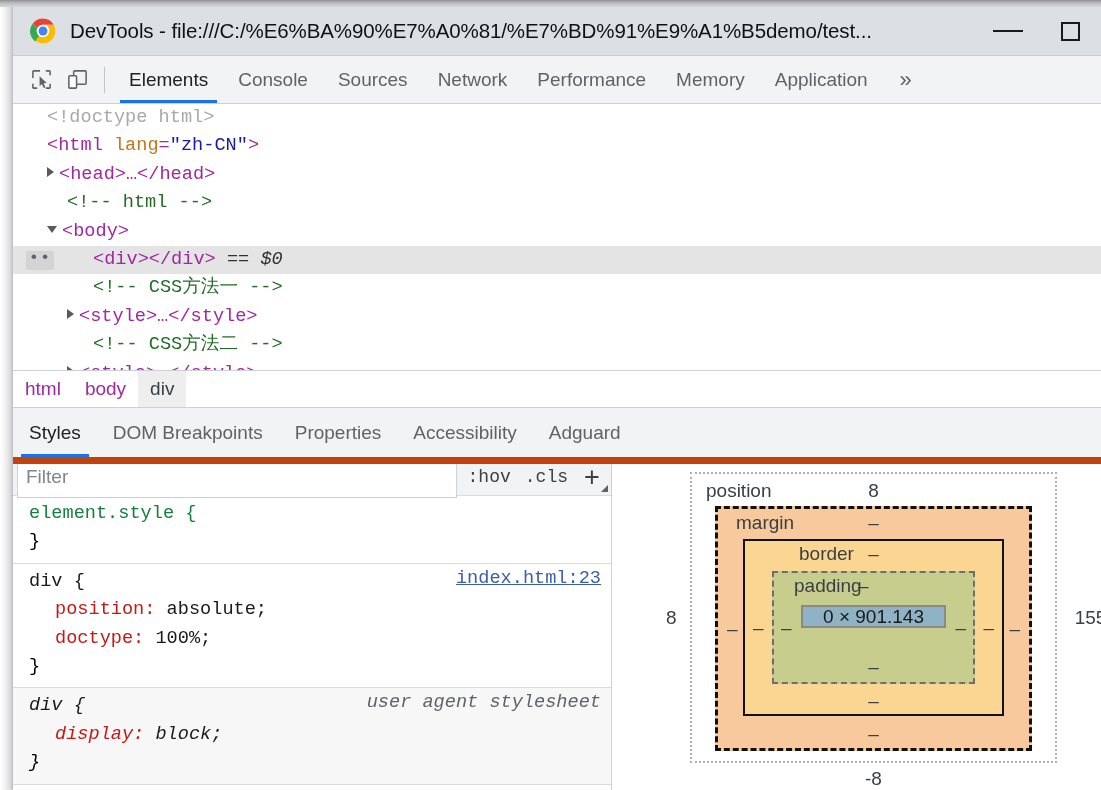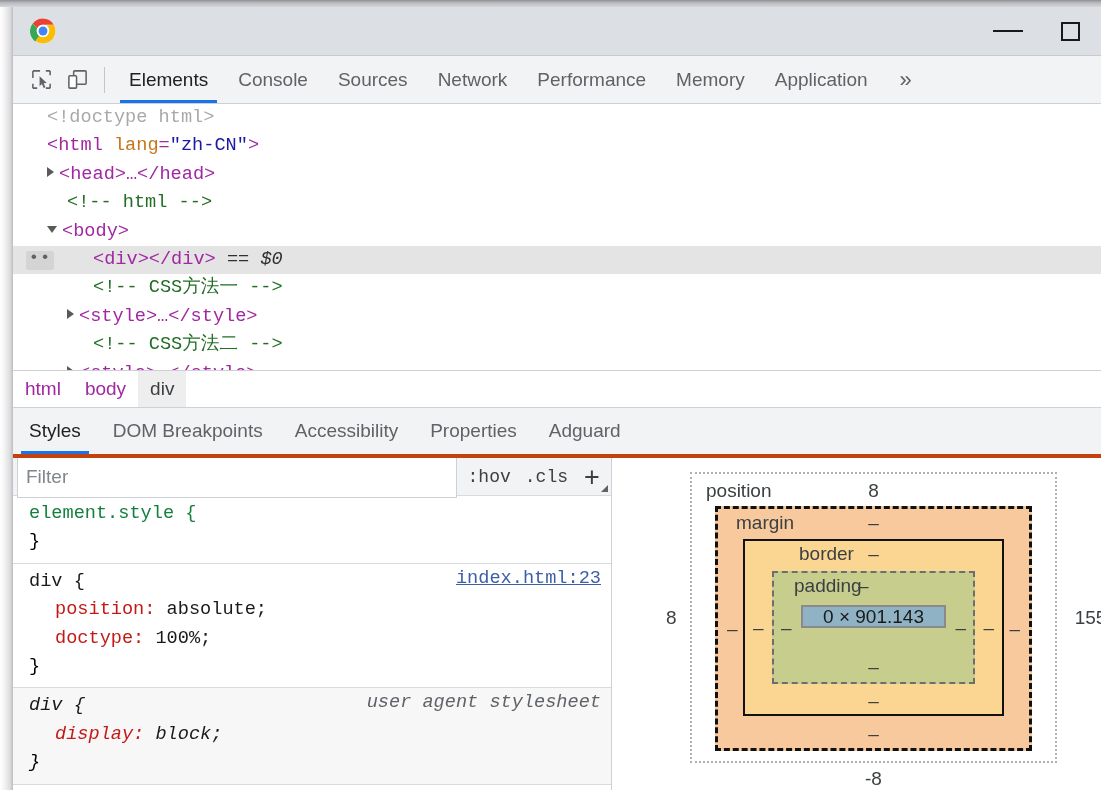--- a/index.html
+++ b/index.html
@@ -124,22 +124,22 @@
   }
   .crumb {
     display: flex; align-items: center; padding: 0 12px;
     font-size: 19px; color: #a128a1; cursor: pointer;
     font-family: "Liberation Sans", sans-serif;
   }
   .crumb.selected { background: #eeeeee; color: #3c4043; }
 
   
   .panetabs {
-    position: absolute; left: 13px; top: 408px; width: 1088px; height: 50px;
-    background: #f1f3f4; border-bottom: 4px solid #c2410c;
+    position: absolute; left: 13px; top: 408px; width: 1088px; height: 56px;
+    background: #f1f3f4; border-bottom: 7px solid #c2410c;
     display: flex; align-items: stretch;
     z-index: 12;
   }
   .ptab {
     display: flex; align-items: center; padding: 0 16px;
     font-size: 19px; color: #5f6368; cursor: pointer; position: relative; white-space: nowrap;
   }
   .ptab.active { color: #202124; }
   .ptab.active::after {
     content: ''; position: absolute; left: 8px; right: 8px; bottom: 0; height: 3px; background: #1a73e8;
@@ -243,20 +243,21 @@
     <div class="chrome-logo">
       <svg width="26" height="26" viewBox="0 0 48 48" aria-hidden="true">
         <circle cx="24" cy="24" r="23" fill="#ffffff"></circle>
         <path d="M24 1a23 23 0 0 1 19.9 11.5H24a11.5 11.5 0 0 0-10.6 7.1L5.1 10.2A23 23 0 0 1 24 1z" fill="#ea4335"></path>
         <path d="M5.1 10.2l8.3 9.4A11.5 11.5 0 0 0 18 33.6L9.6 44A23 23 0 0 1 5.1 10.2z" fill="#34a853"></path>
         <path d="M43.9 12.5A23 23 0 0 1 24 47c-5.3 0-10.2-1.8-14.1-4.9l9.7-12.5A11.5 11.5 0 0 0 35.5 24c0-4.4-2.5-8.3-6.2-10.3l14.6-1.2z" fill="#fbbc05"></path>
         <path d="M24 12.5A11.5 11.5 0 1 1 24 35.5a11.5 11.5 0 0 1 0-23z" fill="#ffffff"></path>
         <circle cx="24" cy="24" r="8.2" fill="#4285f4"></circle>
       </svg>
     </div>
+    <div class="titletext">DevTools - file:///C:/%E6%BA%90%E7%A0%81/%E7%BD%91%E9%A1%B5demo/test...</div>
     <div class="wincontrols">
       <div class="wc">
         <div class="wc-min-box"></div>
       </div>
       <div class="wc">
         <div class="wc-max"></div>
       </div>
     </div>
   </div>
 
@@ -317,22 +318,22 @@
 
   <div class="breadcrumb" id="breadcrumb">
       <div class="crumb">html</div>
       <div class="crumb">body</div>
       <div class="crumb selected">div</div>
     </div>
 
   <div class="panetabs" id="panetabs">
       <div class="ptab active">Styles</div>
       <div class="ptab">DOM Breakpoints</div>
+      <div class="ptab">Properties</div>
       <div class="ptab">Accessibility</div>
-      <div class="ptab">Properties</div>
       <div class="ptab">Adguard</div>
     </div>
 
   <div class="stylespane">
     <div class="filterbar">
       <input class="filterinput" type="text" placeholder="Filter" style="">
       <div class="fbtn">:hov</div>
       <div class="fbtn">.cls</div>
       <div class="plusbtn">
         <span class="pl">+</span>

